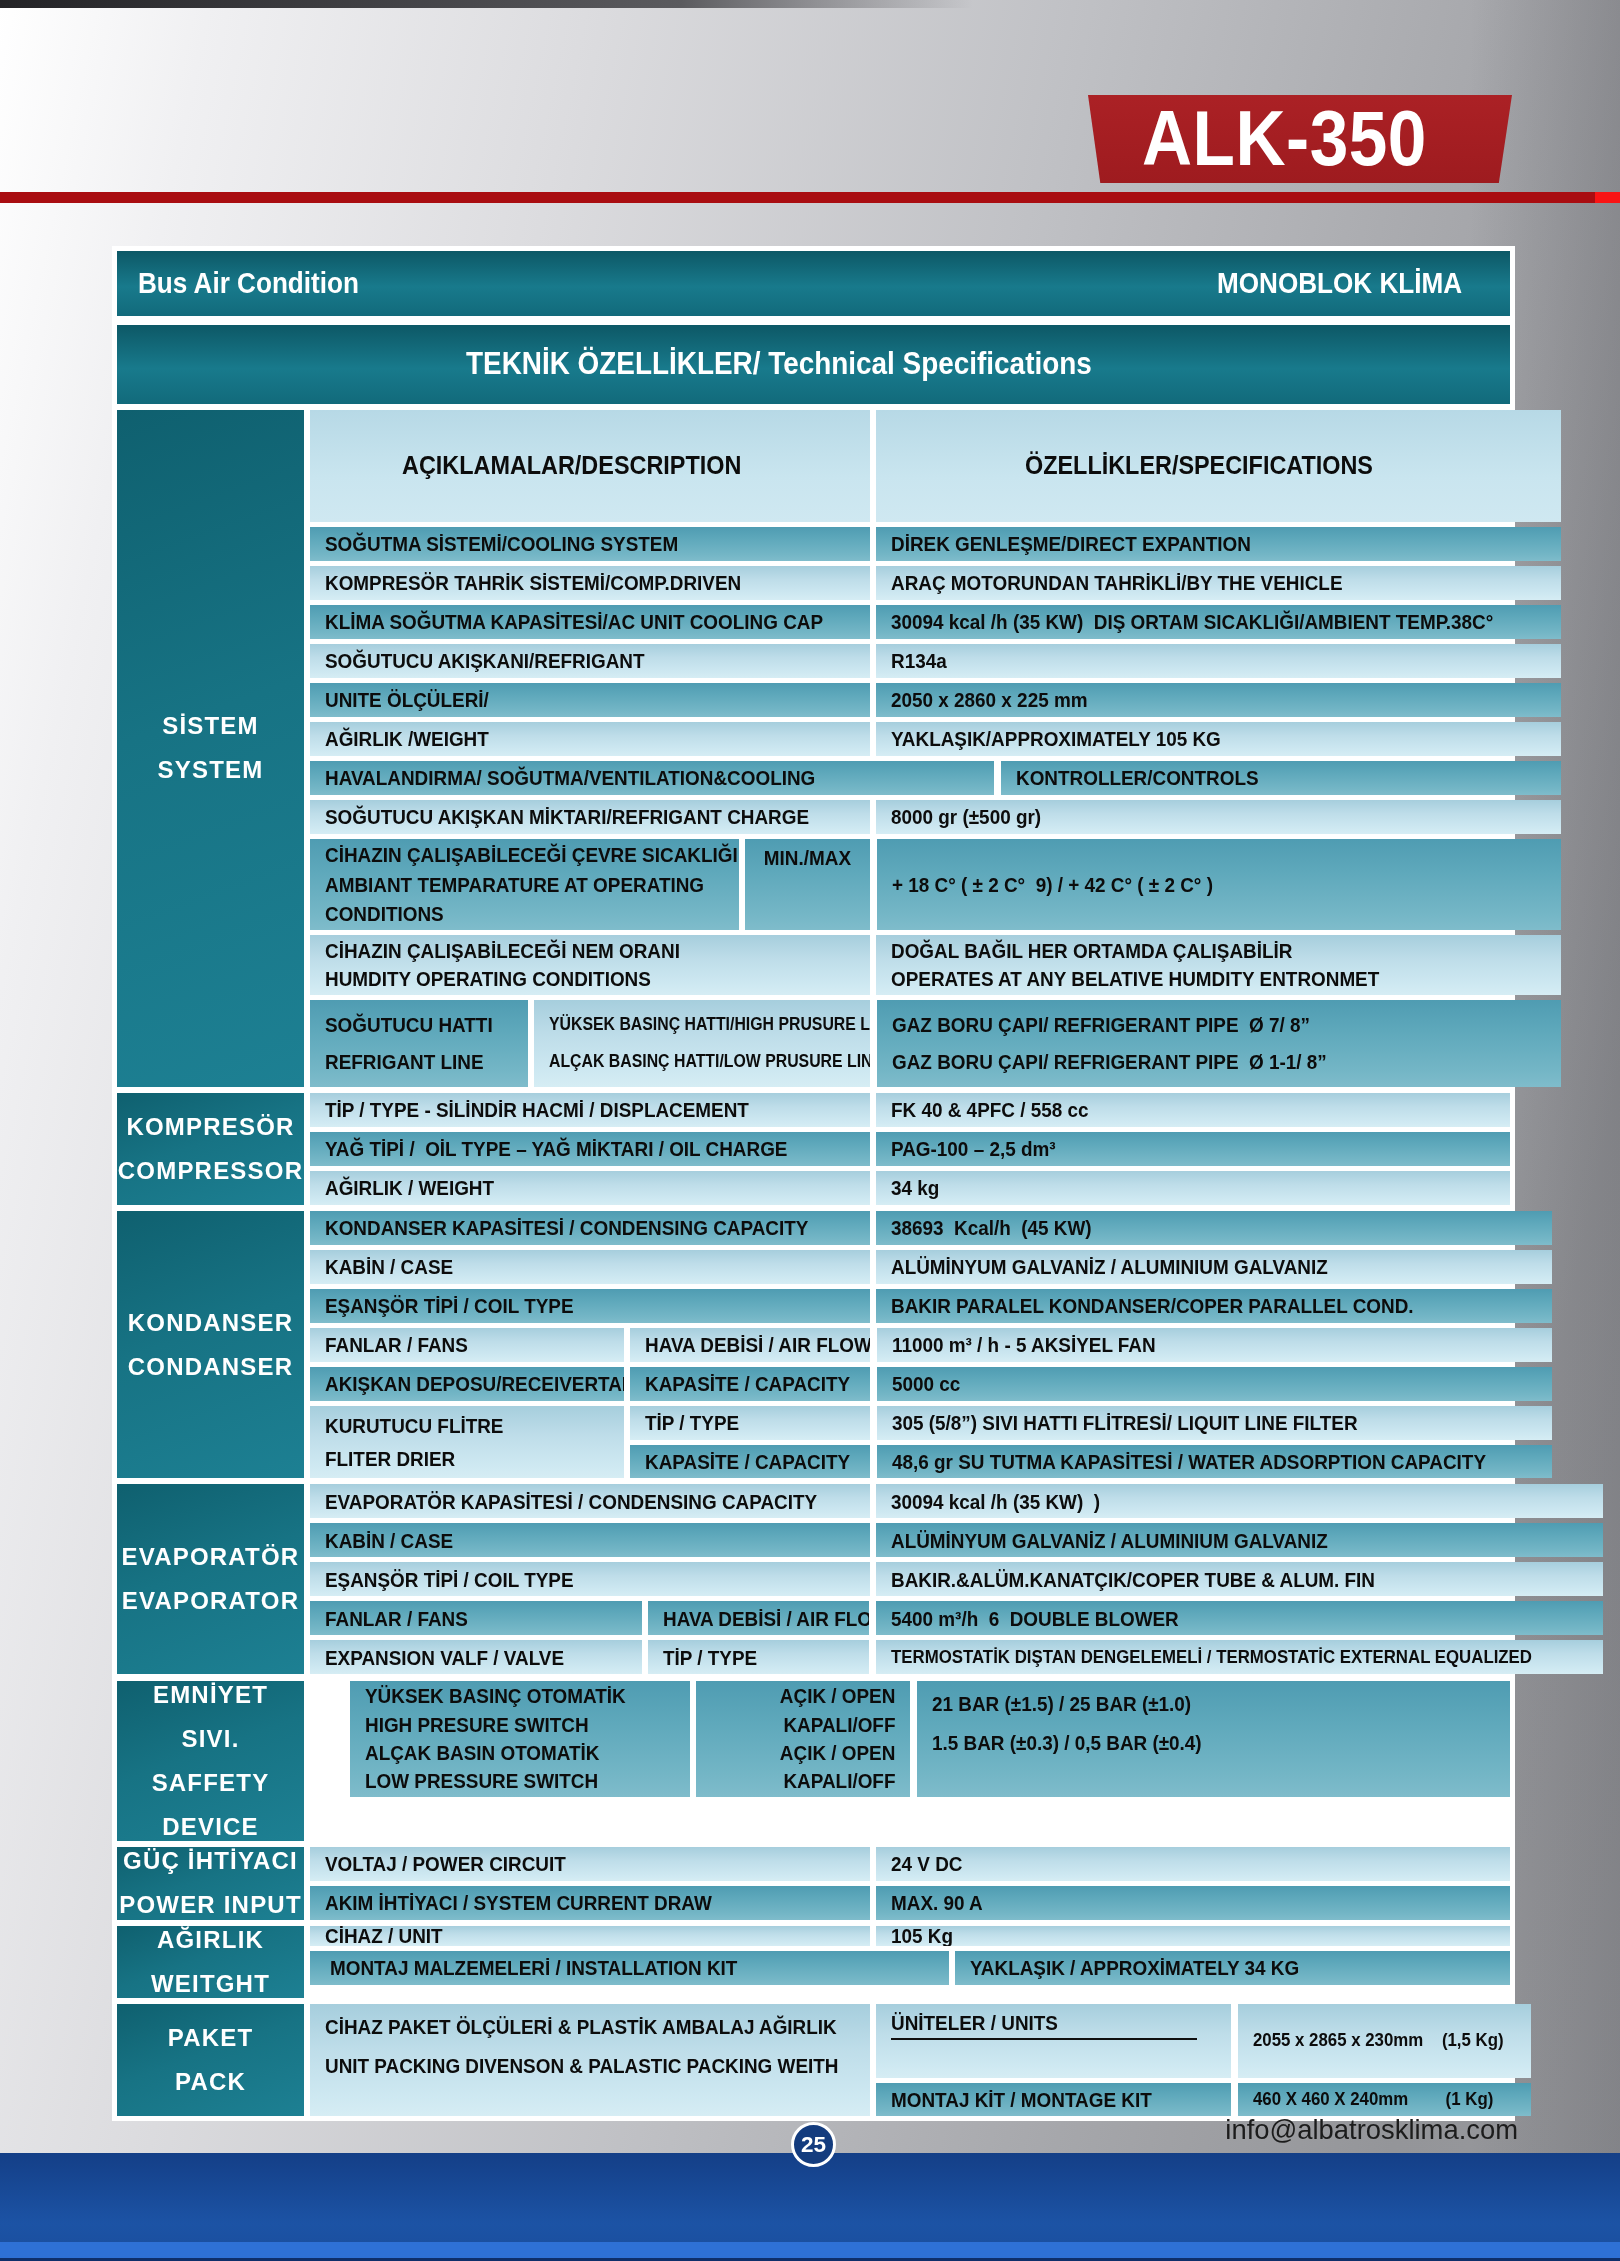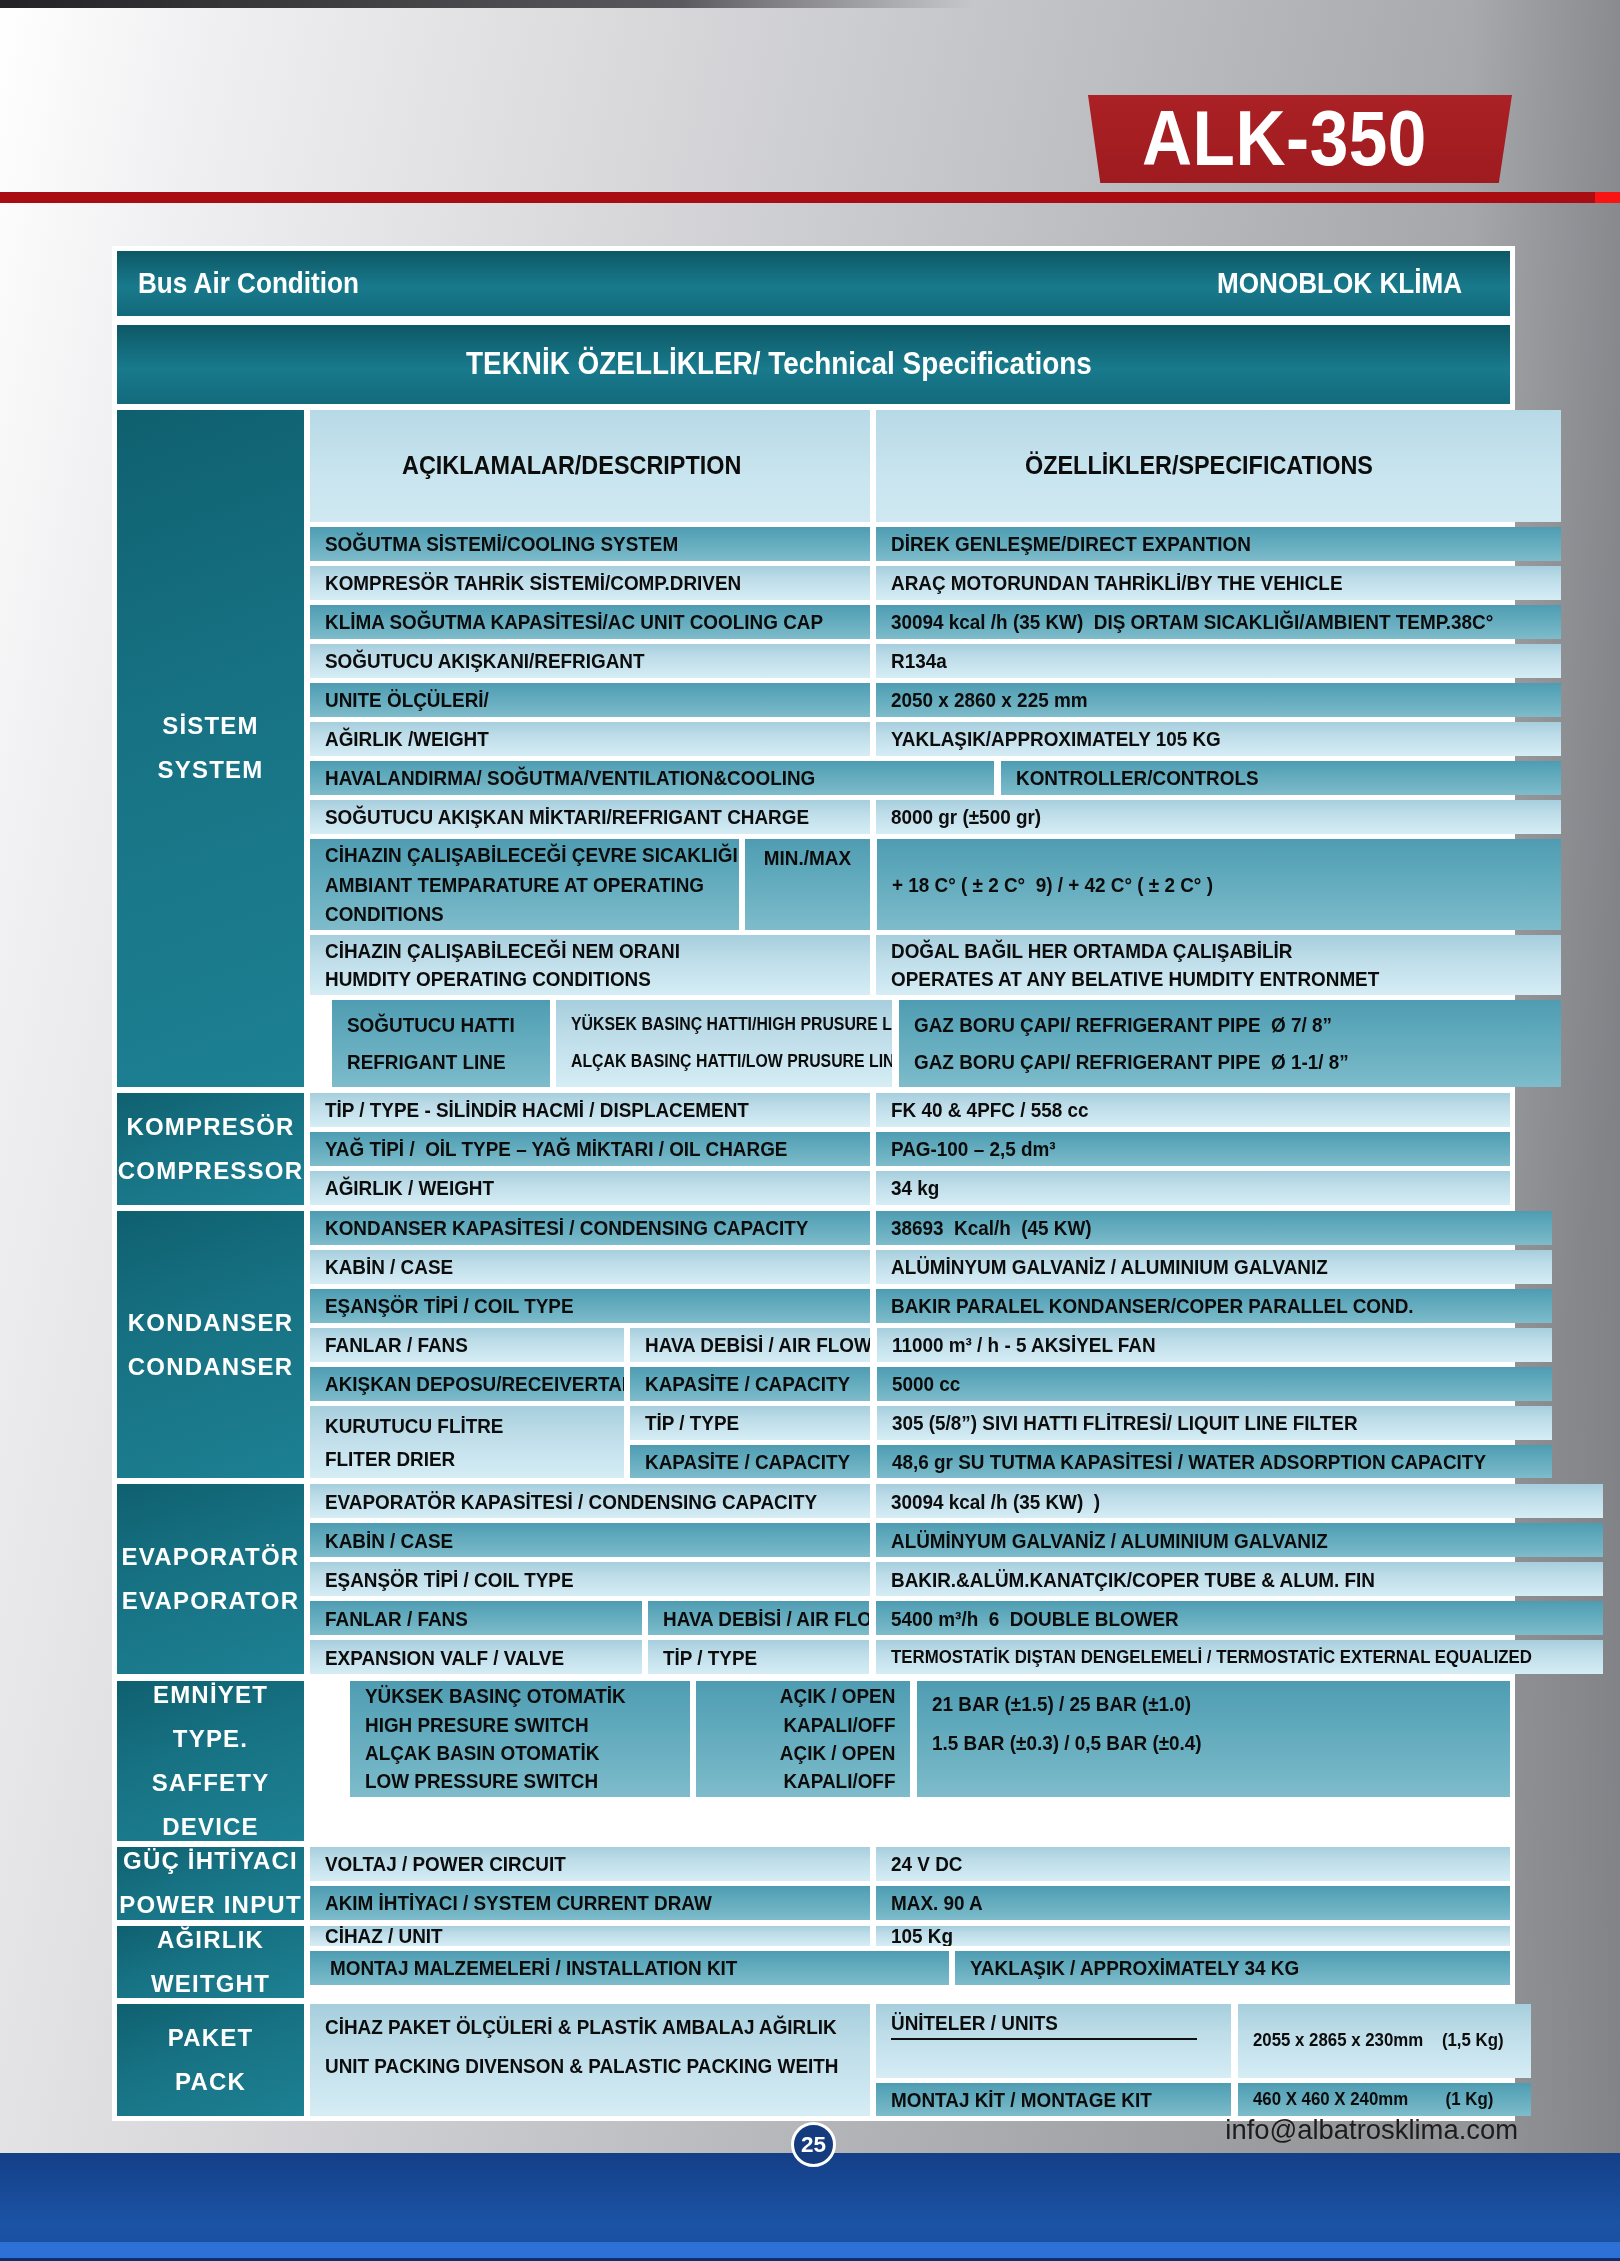--- a/index.html
+++ b/index.html
@@ -194,21 +194,21 @@
             <div class="trow" style="height: 60px;">
               <div class="cell light evenly" style="width: 560px;">
                 <span class="tx">CİHAZIN ÇALIŞABİLECEĞİ NEM ORANI</span>
                 <span class="tx">HUMDITY OPERATING CONDITIONS</span>
               </div>
               <div class="cell light evenly flexfill">
                 <span class="tx">DOĞAL BAĞIL HER ORTAMDA ÇALIŞABİLİR</span>
                 <span class="tx">OPERATES AT ANY BELATIVE HUMDITY ENTRONMET</span>
               </div>
             </div>
-            <div class="trow" style="height: 87px; margin-left: 22px;">
+            <div class="trow" style="height: 87px;">
               <div class="cell dark evenly" style="width: 218px;">
                 <span class="tx">SOĞUTUCU HATTI</span>
                 <span class="tx">REFRIGANT LINE</span>
               </div>
               <div class="cell light evenly" style="width: 336px;">
                 <span class="tx small">YÜKSEK BASINÇ HATTI/HIGH PRUSURE LINE</span>
                 <span class="tx small">ALÇAK BASINÇ HATTI/LOW PRUSURE LINE</span>
               </div>
               <div class="cell dark evenly flexfill">
                 <span class="tx">GAZ BORU ÇAPI/ REFRIGERANT PIPE  Ø 7/ 8”</span>
@@ -377,21 +377,21 @@
               </div>
               <div class="cell light flexfill">
                 <span class="tx small2">TERMOSTATİK DIŞTAN DENGELEMELİ / TERMOSTATİC EXTERNAL EQUALIZED</span>
               </div>
             </div>
           </div>
         </div>
         <div class="section">
           <div class="sidebar-cell">
             <span class="side-line">EMNİYET</span>
-            <span class="side-line">TYPE.</span>
+            <span class="side-line">SIVI.</span>
             <span class="side-line">SAFFETY</span>
             <span class="side-line">DEVICE</span>
           </div>
           <div class="rows">
             <div class="trow" style="height: 116px; padding-left: 40px;">
               <div class="cell dark evenly" style="width: 340px;">
                 <span class="tx">YÜKSEK BASINÇ OTOMATİK</span>
                 <span class="tx">HIGH PRESURE SWITCH</span>
                 <span class="tx">ALÇAK BASIN OTOMATİK</span>
                 <span class="tx">LOW PRESSURE SWITCH</span>

